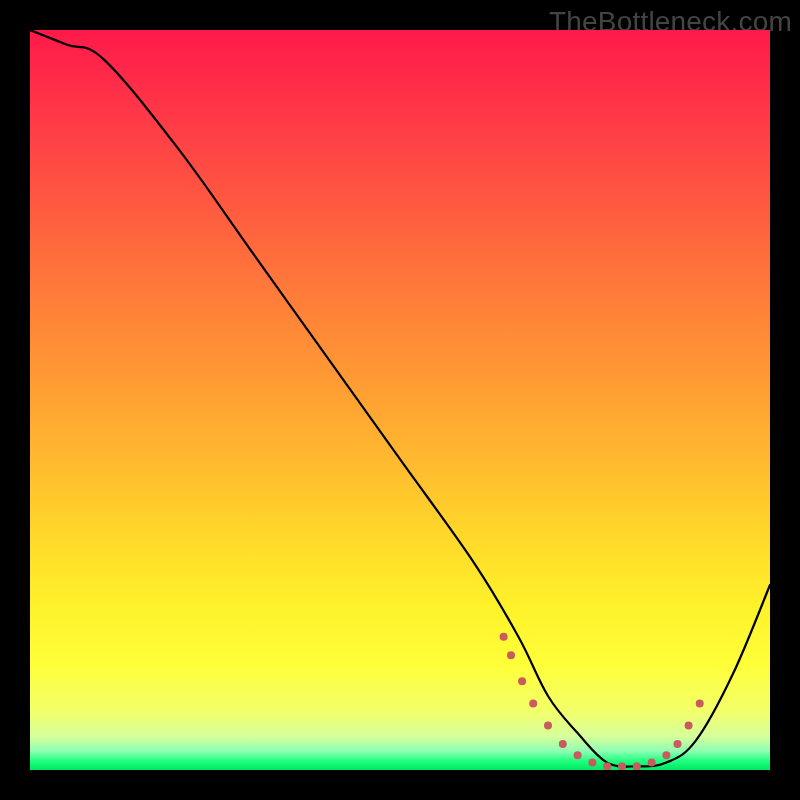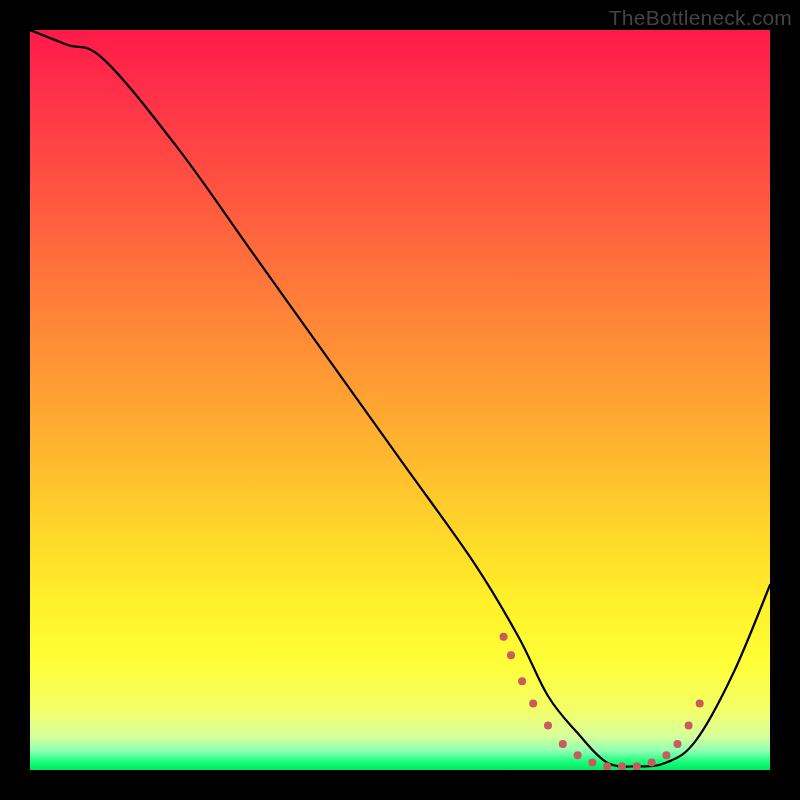--- a/index.html
+++ b/index.html
@@ -41,21 +41,21 @@
 
   svg.curve {
     position: absolute; inset: 0;
     width: 100%; height: 100%;
   }
 
   .watermark {
     position: absolute;
     top: 6px; right: 8px;
     color: #444;
-    font-size: 21px;
+    font-size: 28px;
     font-weight: 400;
     letter-spacing: 0.2px;
     user-select: none;
   }
 </style>
 </head>
 <body>
 
 <div class="outer">
 

